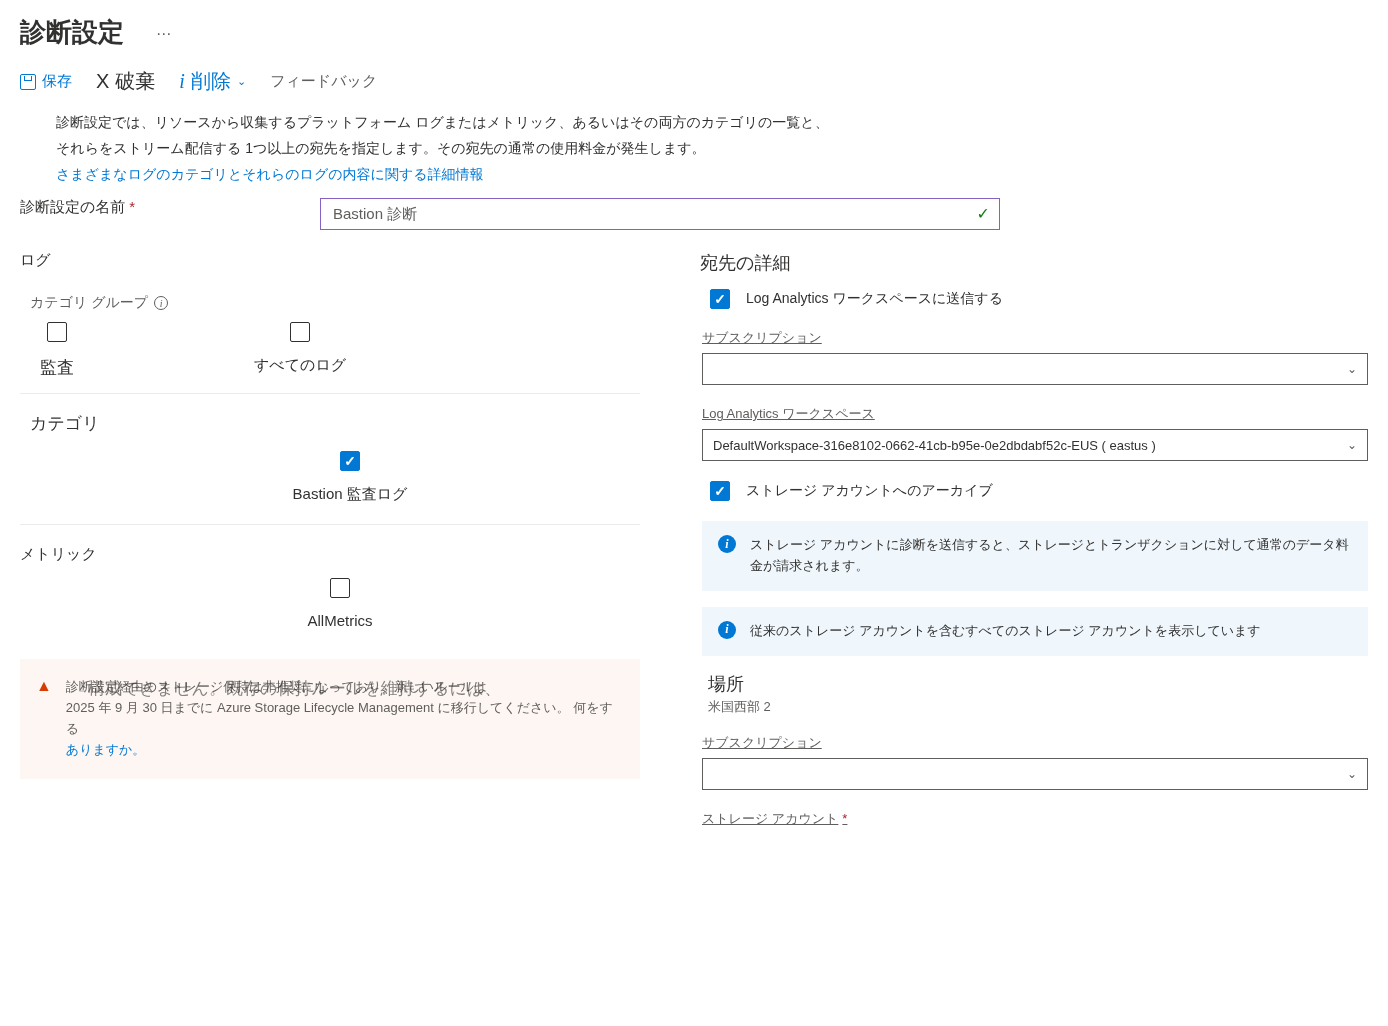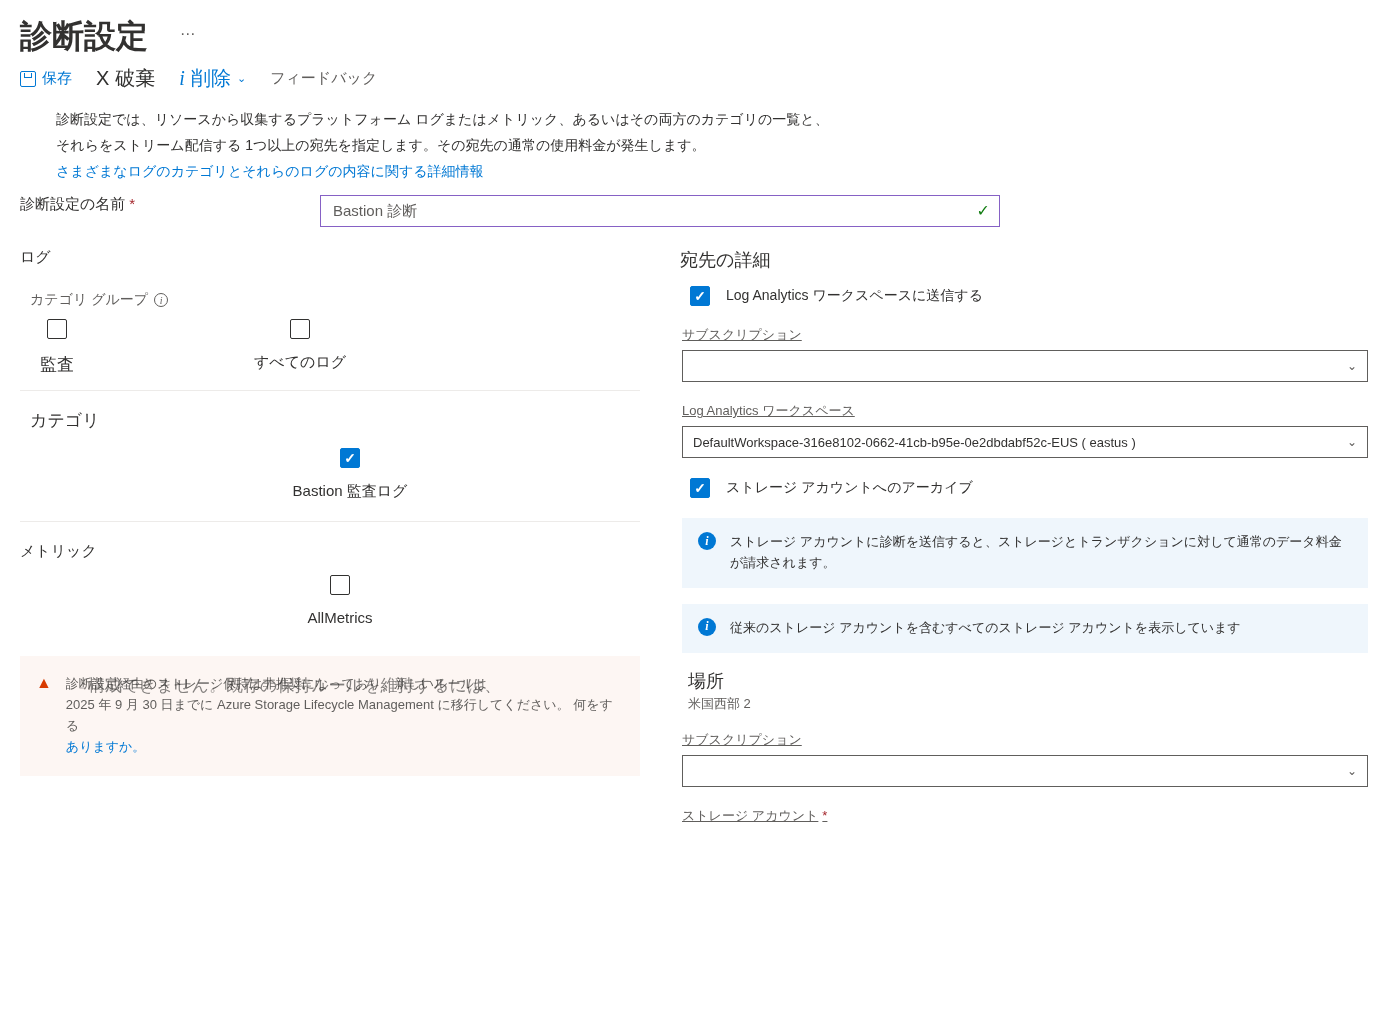--- a/index.html
+++ b/index.html
@@ -5,23 +5,23 @@
 * { box-sizing: border-box; margin: 0; padding: 0; }
 body {
   font-family: "Segoe UI", "Yu Gothic UI", Meiryo, sans-serif;
   font-size: 13px;
   color: #323130;
   background: #fff;
   padding: 15px 20px;
   width: 1388px;
 }
 h1 {
-  font-size: 32px;
+  font-size: 26px;
   font-weight: 600;
-  margin-bottom: 6px;
+  margin-bottom: 18px;
   display: inline-block;
 }
 .ellipsis-btn {
   display: inline-block;
   margin-left: 28px;
   color: #605e5c;
   font-size: 16px;
   vertical-align: top;
   margin-top: 6px;
 }
@@ -91,21 +91,21 @@
 }
 .name-check {
   position: absolute;
   right: 10px;
   top: 6px;
   color: #107c10;
   font-size: 16px;
 }
 .columns {
   display: flex;
-  gap: 40px;
+  gap: 60px;
 }
 .col-left { width: 620px; }
 .col-right { flex: 1; }
 .section-title {
   font-size: 18px;
   font-weight: 400;
   margin-bottom: 14px;
   color: #323130;
 }
 .sub-label {

